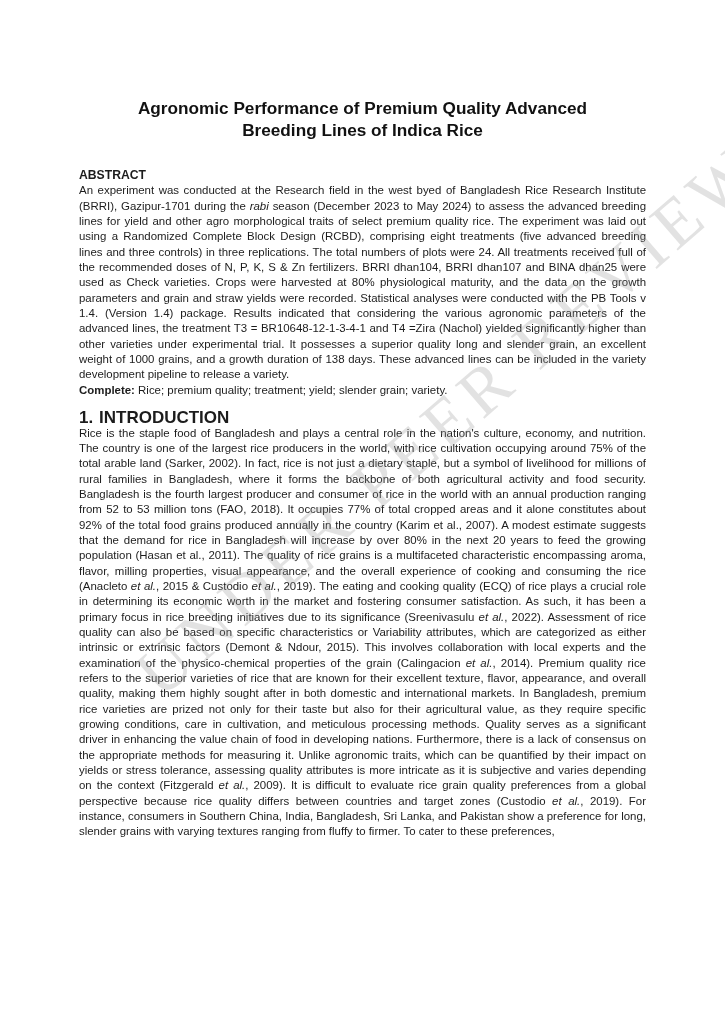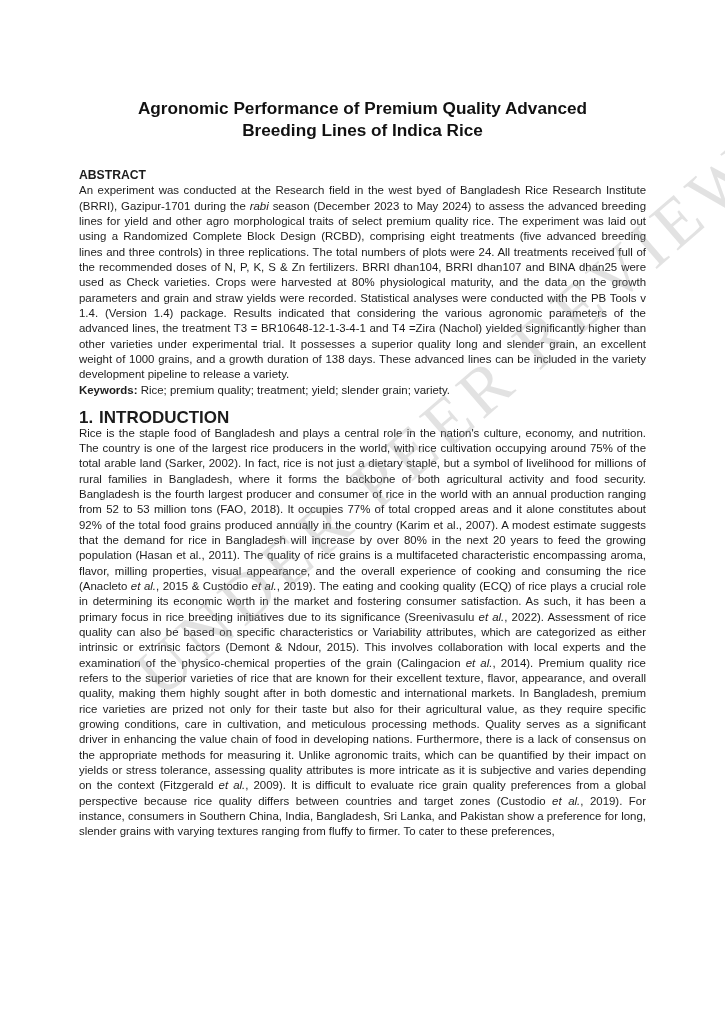--- a/index.html
+++ b/index.html
@@ -40,20 +40,20 @@
 <div class="page">
 
   <div class="title">
     <span>Agronomic Performance of Premium Quality Advanced</span>
     <span>Breeding Lines of Indica Rice</span>
   </div>
 
   <div class="content">
     <div class="h-abstract">ABSTRACT</div>
     <p class="para"><span>An experiment was conducted at the Research field in the west byed of Bangladesh Rice Research Institute (BRRI), Gazipur-1701 during the </span><i>rabi</i><span> season (December 2023 to May 2024) to assess the advanced breeding lines  for yield and other agro morphological traits of select premium quality rice. The experiment was laid out using a Randomized Complete Block Design (RCBD), comprising eight treatments (five advanced breeding lines and three controls) in three replications. The total numbers of plots were 24. All treatments received full of the recommended doses of N, P, K, S &amp; Zn fertilizers. BRRI dhan104, BRRI dhan107 and BINA dhan25 were used as Check varieties. Crops were harvested at 80% physiological maturity, and the data on the growth parameters and grain and straw yields were recorded. Statistical analyses were conducted with the PB Tools v 1.4. (Version 1.4) package. Results indicated that considering the various agronomic parameters of the advanced lines, the treatment T3 = BR10648-12-1-3-4-1 and T4 =Zira (Nachol) yielded significantly higher than other varieties under experimental trial. It possesses a superior quality long and slender grain, an excellent weight of 1000 grains, and a growth duration of 138 days. These advanced lines can be included in the variety development pipeline to release a variety.</span></p>
-    <p class="kw"><b>Keywords:</b><span> Rice; premium quality; treatment; yield; slender grain; variety.</span></p>
+    <p class="kw"><b>Complete:</b><span> Rice; premium quality; treatment; yield; slender grain; variety.</span></p>
 
     <div class="h-intro"><span class="num">1.</span><span>INTRODUCTION</span></div>
     <p class="para"><span>Rice is the staple food of Bangladesh and plays a central role in the nation's culture, economy, and nutrition. The country is one of the largest rice producers in the world, with rice cultivation occupying around 75% of the total arable land (Sarker, 2002). In fact, rice is not just a dietary staple, but a symbol of livelihood for millions of rural families in Bangladesh, where it forms the backbone of both agricultural activity and food security. Bangladesh is the fourth largest producer and consumer of rice in the world with an annual production ranging from 52 to 53 million tons (FAO, 2018). It occupies 77% of total cropped areas and it alone constitutes about 92% of the total food grains produced annually in the country (Karim et al., 2007). A modest estimate suggests that the demand for rice in Bangladesh will increase by over 80% in the next 20 years to feed the growing population (Hasan et al., 2011). The quality of rice grains is a multifaceted characteristic encompassing aroma, flavor, milling properties, visual appearance, and the overall experience of cooking and consuming the rice (Anacleto </span><i>et al.</i><span>, 2015 &amp; Custodio </span><i>et al.</i><span>, 2019). The eating and cooking quality (ECQ) of rice plays a crucial role in determining its economic worth in the market and fostering consumer satisfaction. As such, it has been a primary focus in rice breeding initiatives due to its significance (Sreenivasulu </span><i>et al.</i><span>, 2022). Assessment of rice quality can also be based on specific characteristics or Variability attributes, which are categorized as either intrinsic or extrinsic factors (Demont &amp; Ndour, 2015). This involves collaboration with local experts and the examination of the physico-chemical properties of the grain (Calingacion </span><i>et al.</i><span>, 2014). Premium quality rice refers to the superior varieties of rice that are known for their excellent texture, flavor, appearance, and overall quality, making them highly sought after in both domestic and international markets. In Bangladesh, premium rice varieties are prized not only for their taste but also for their agricultural value, as they require specific growing conditions, care in cultivation, and meticulous processing methods. Quality serves as a significant driver in enhancing the value chain of food in developing nations. Furthermore, there is a lack of consensus on the appropriate methods for measuring it. Unlike agronomic traits, which can be quantified by their impact on yields or stress tolerance, assessing quality attributes is more intricate as it is subjective and varies depending on the context (Fitzgerald </span><i>et al.</i><span>, 2009). It is difficult to evaluate rice grain quality preferences from a global perspective because rice quality differs between countries and target zones (Custodio </span><i>et al.</i><span>, 2019). For instance, consumers in Southern China, India, Bangladesh, Sri Lanka, and Pakistan show a preference for long, slender grains with varying textures ranging from fluffy to firmer. To cater to these preferences,</span></p>
   </div>
 
   <div class="watermark">UNDER PEER REVIEW</div>
 </div>
 
 </body></html>

